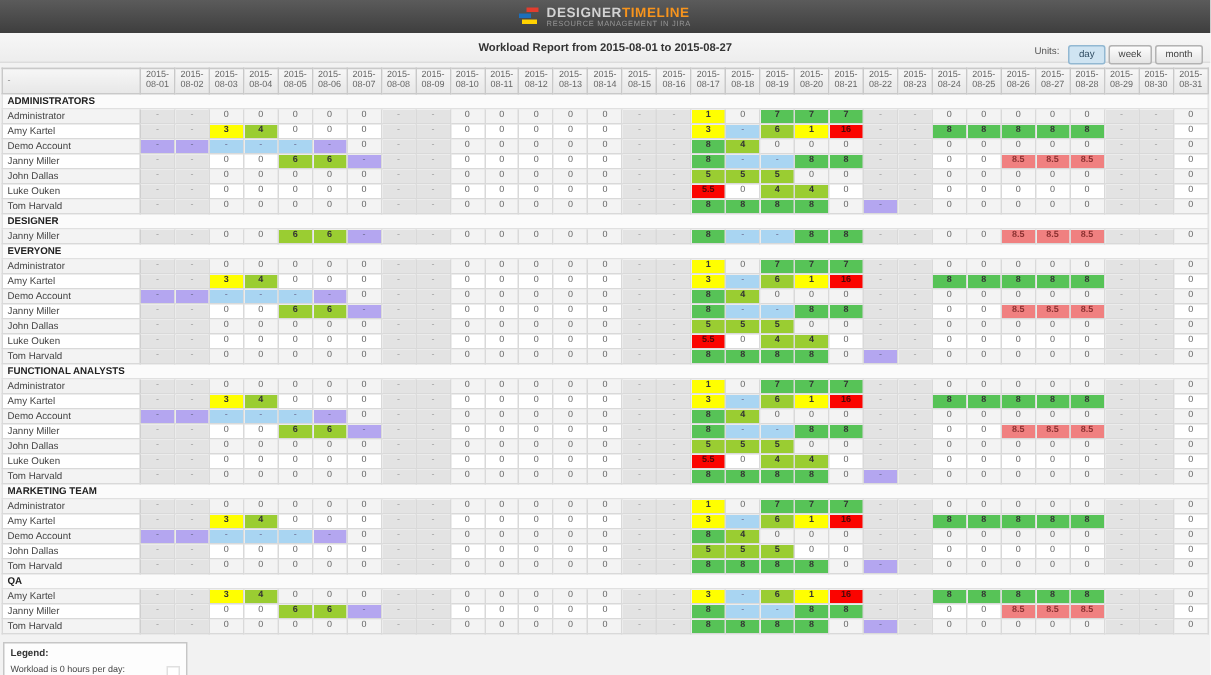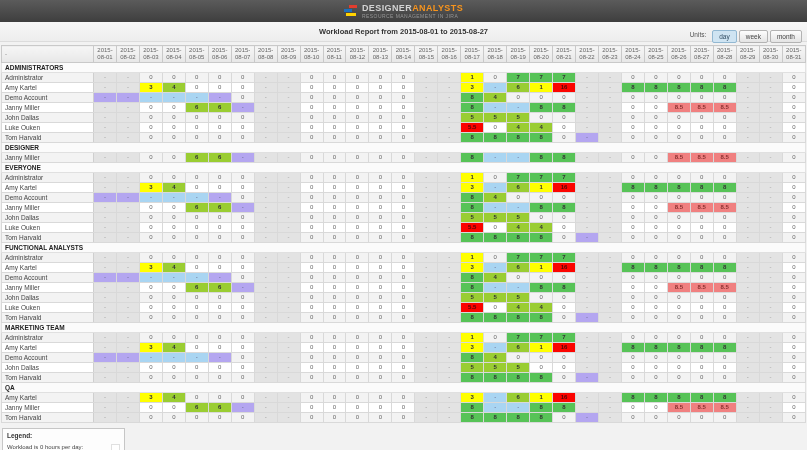--- a/index.html
+++ b/index.html
@@ -56,21 +56,21 @@
 
 <div class="topbar">
   <div class="logo">
     <div class="logo-icon">
       <div class="bar bar-red"></div>
       <div class="bar bar-blue"></div>
       <div class="bar bar-yellow"></div>
     </div>
     <div class="logo-text">
       <div class="logo-line1">
-        <span class="logo-activity">DESIGNER</span><span class="logo-timeline">ANALYSTS</span>
+        <span class="logo-activity">DESIGNER</span><span class="logo-timeline">TIMELINE</span>
       </div>
       <div class="logo-sub">RESOURCE MANAGEMENT IN JIRA</div>
     </div>
   </div>
 </div>
 
 <div class="toolbar">
   <div class="report-title">Workload Report from 2015-08-01 to 2015-08-27</div>
   <div class="units">
     <span class="units-label">Units:</span>

